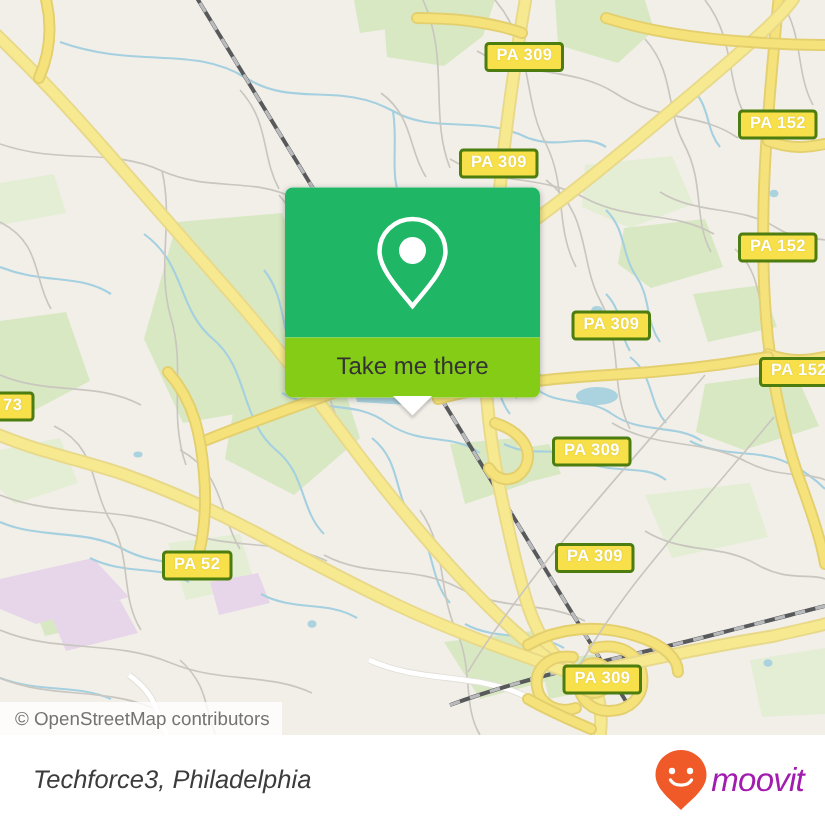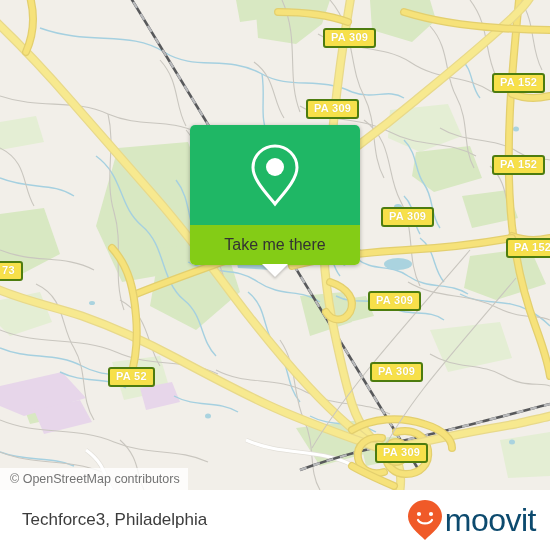--- a/index.html
+++ b/index.html
@@ -110,34 +110,35 @@
     left: 0;
     top: 490px;
     width: 550px;
     height: 60px;
     background: #ffffff;
     display: flex;
     align-items: center;
     justify-content: space-between;
     box-sizing: border-box;
     padding: 0 14px 0 22px;
+    font-style: italic;
   }
   #footer-title {
     font-size: 17px;
     color: #3c3c3c;
     font-family: "Liberation Sans", sans-serif;
   }
   #brand {
     display: flex;
     align-items: center;
     gap: 2px;
   }
   #brand-word {
-    font-size: 32px;
-    color: #0c4a6e;
+    font-size: 22px;
+    color: #a21caf;
     font-family: "Liberation Sans", sans-serif;
     letter-spacing: -0.5px;
     line-height: 34px;
   }
 </style>
 </head>
 <body>
 
 <div id="app">
 

